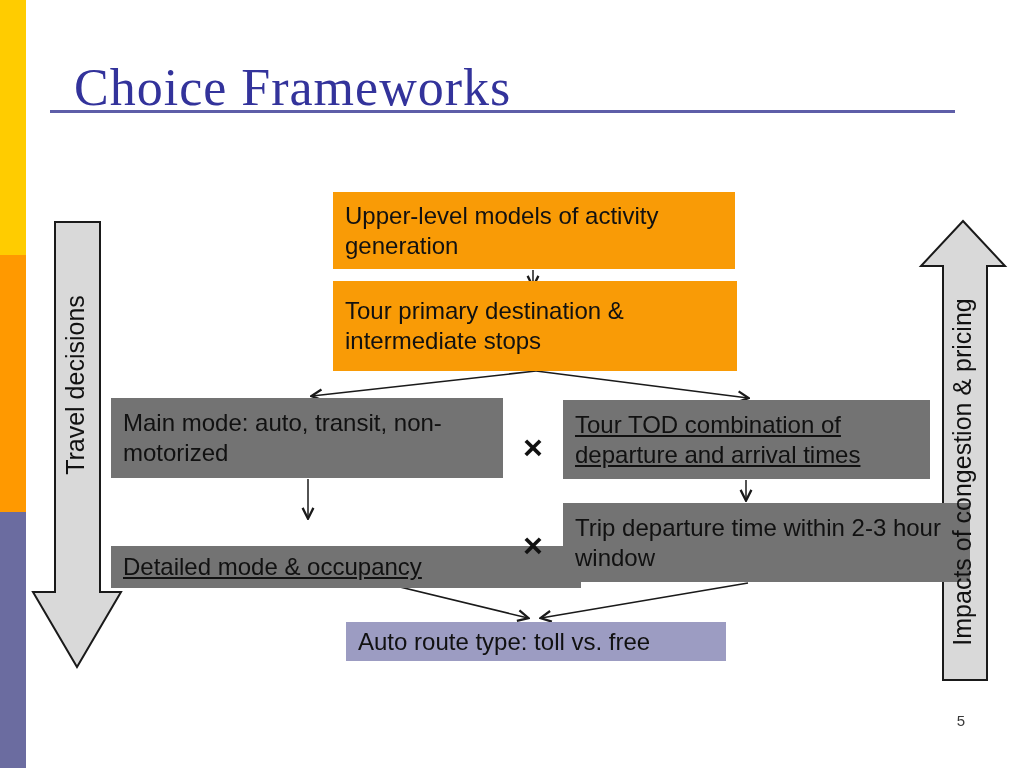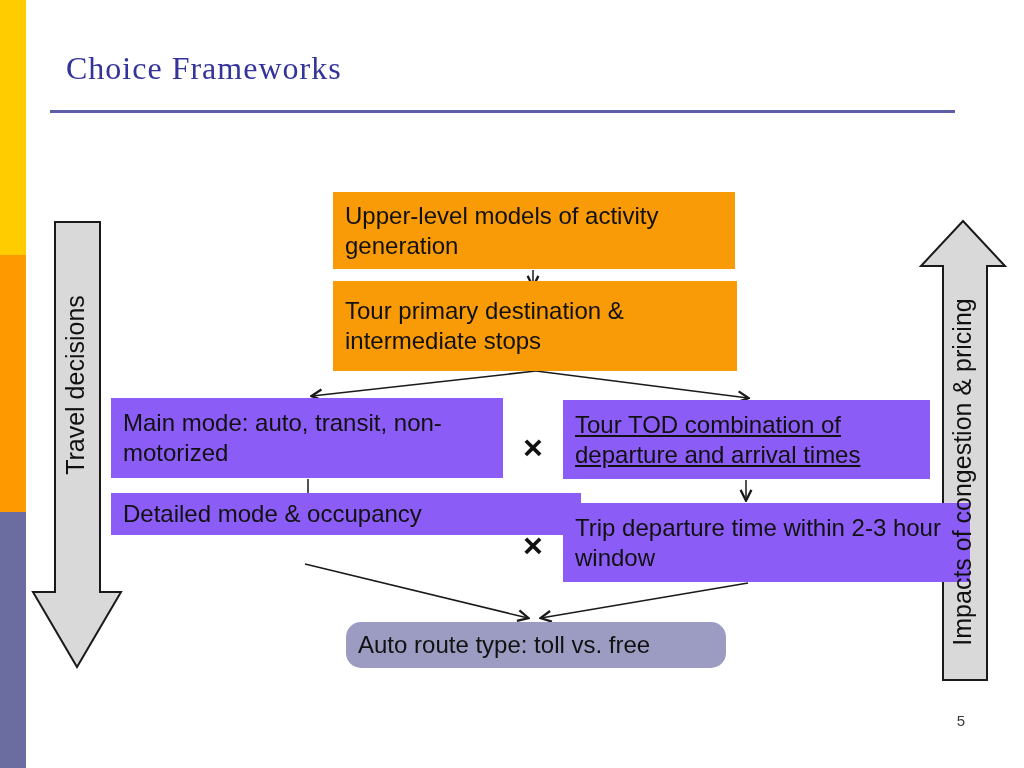--- a/index.html
+++ b/index.html
@@ -8,44 +8,44 @@
     overflow:hidden;font-family:"Liberation Sans", sans-serif;color:#1a1a1a;
   }
   
   .bar-seg{position:absolute;left:0;width:26px;}
   .bar-yellow{top:0;height:255px;background:#FFCC00;}
   .bar-orange{top:255px;height:257px;background:#FF9900;}
   .bar-purple{top:512px;height:256px;background:#6B6CA0;}
 
   
   .title{
-    position:absolute;left:62px;top:46px;margin:4px;
+    position:absolute;left:62px;top:46px;margin:12px;
     font-family:"Liberation Serif", serif;font-weight:400;
-    font-size:32px;color:#33339B;letter-spacing:1px;white-space:nowrap;
+    font-size:52px;color:#33339B;letter-spacing:1px;white-space:nowrap;
   }
   .title-rule{position:absolute;left:50px;top:110px;width:905px;height:3px;background:#5E5EA8;}
 
   
   .connectors{position:absolute;left:0;top:0;width:1024px;height:768px;pointer-events:none;}
 
   
   .dbox{
     position:absolute;display:flex;align-items:center;
     font-size:24px;line-height:1.23;padding-left:12px;box-sizing:border-box;color:#111111;
   }
   .orange{background:#F99B06;}
-  .gold{background:#8b5cf6;}
+  .gold{background:#737373;}
   .lavender{background:#9C9CC2;}
   .box-upper{left:333px;top:192px;width:402px;height:77px;}
   .box-tourdest{left:333px;top:281px;width:404px;height:90px;}
   .box-mainmode{left:111px;top:398px;width:392px;height:80px;}
   .box-tourtod{left:563px;top:400px;width:367px;height:79px;text-decoration:underline;}
-  .box-detailed{left:111px;top:493px;width:470px;height:42px;}
+  .box-detailed{left:111px;top:546px;width:470px;height:42px;text-decoration:underline;}
   .box-tripdep{left:563px;top:503px;width:407px;height:79px;}
-  .box-autoroute{left:346px;top:622px;width:380px;height:46px;border-radius:15px;}
+  .box-autoroute{left:346px;top:622px;width:380px;height:39px;}
 
   
   .op{
     position:absolute;width:36px;height:40px;display:flex;align-items:center;justify-content:center;
     font-size:34px;font-weight:bold;color:#111111;
   }
   .op1{left:515px;top:427px;}
   .op2{left:515px;top:525px;}
 
   

